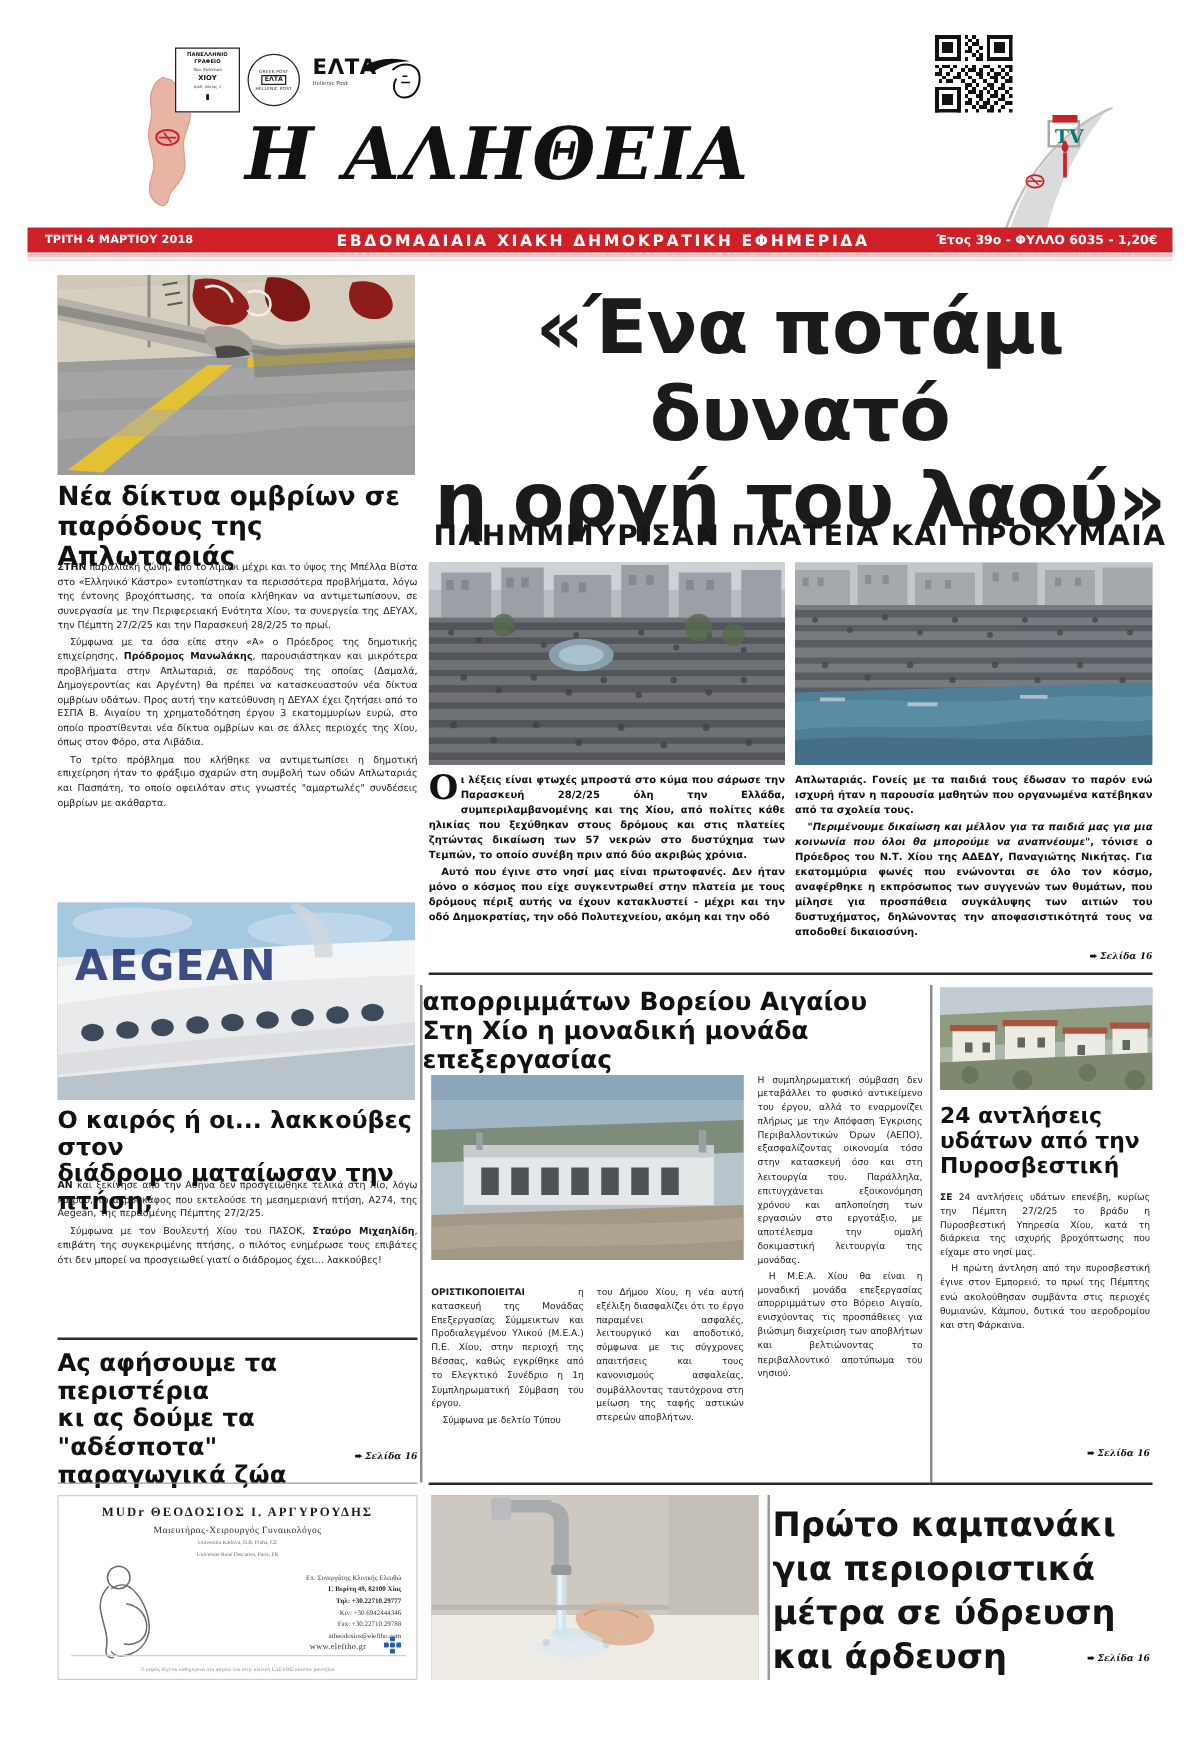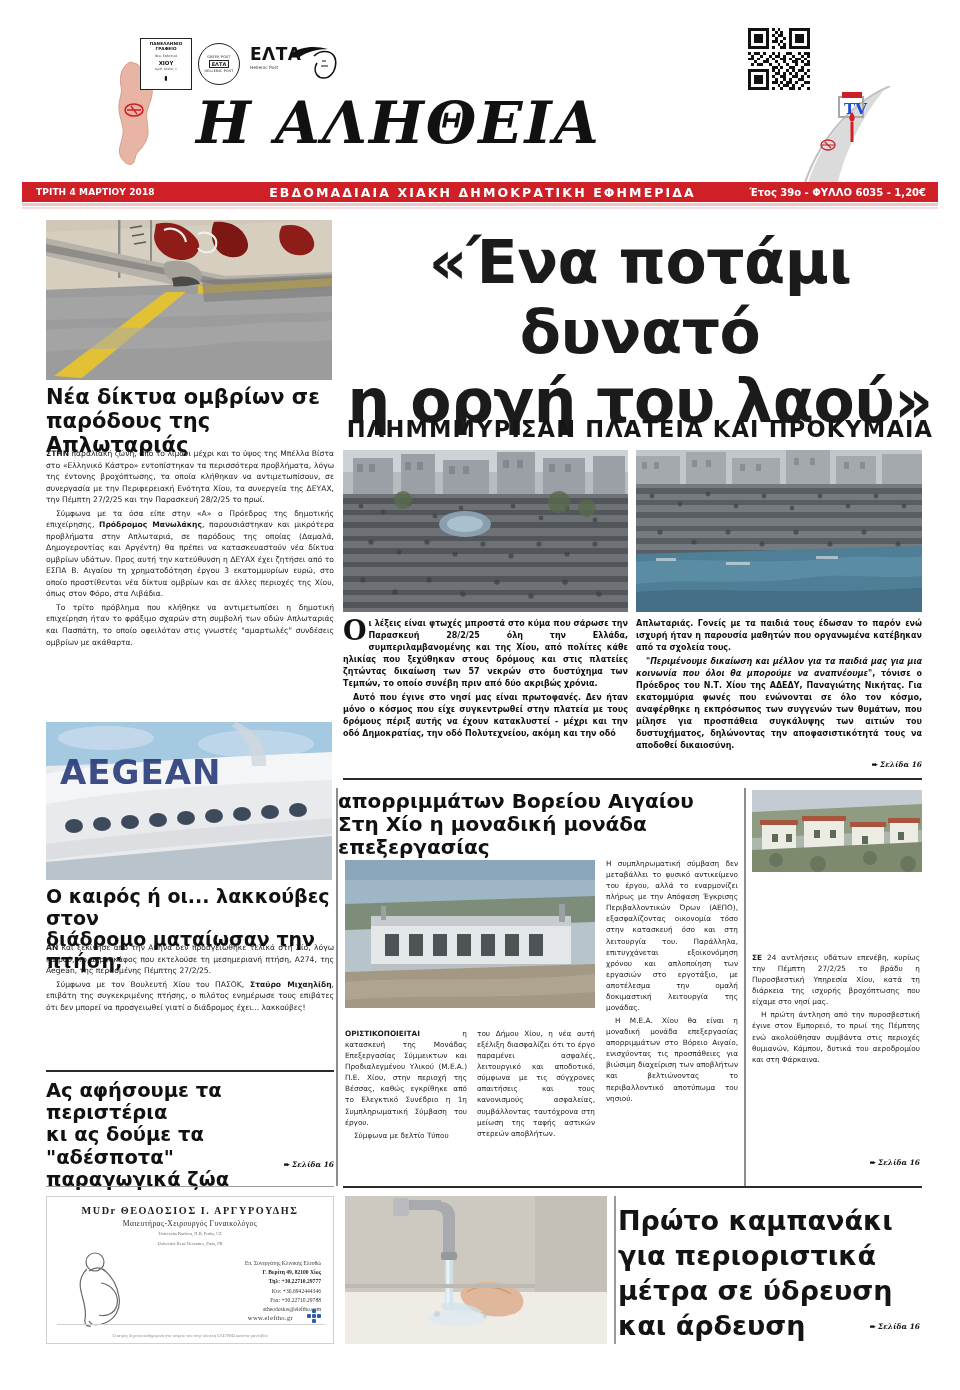--- a/index.html
+++ b/index.html
@@ -54,21 +54,21 @@
     color:#111; letter-spacing:2px; line-height:90px;
     white-space:nowrap;
   }
 
   .qr { position:absolute; left:748px; top:28px; width:62px; height:62px; }
   .qr svg { display:block; }
 
   .tv-logo { position:absolute; left:838px; top:96px; width:38px; height:38px; }
   .tv-logo .tvbox { width:26px; height:22px; border:2.4px solid #a9a9a9; position:relative;}
   .tv-logo .tvred { position:absolute; left:2px; top:-6px; width:20px; height:6px; background:#cc2028;}
-  .tv-logo .tvt { position:absolute; left:4px; top:2px; font-size:15px; font-weight:bold; color:#1d4ed8; font-family:"DejaVu Serif",serif;}
+  .tv-logo .tvt { position:absolute; left:4px; top:2px; font-size:15px; font-weight:bold; color:#0f766e; font-family:"DejaVu Serif",serif;}
 
   .swoosh { position:absolute; left:798px; top:86px; width:120px; height:110px; }
   .swoosh svg { display:block; }
 
   .emblem-red { position:absolute; width:16px; height:14px; }
   .emblem-red svg { display:block; }
 
   
   .ribbon {
     position:absolute; left:22px; top:182px; width:916px; height:20px;
@@ -738,20 +738,25 @@
       <path d="M0 60 L170 52 L170 82 L0 82 Z" fill="#7e8a6e"></path>
       <g fill="#64725a" opacity=".8">
         <circle cx="24" cy="70" r="7"></circle>
           <circle cx="66" cy="74" r="8"></circle>
           <circle cx="118" cy="68" r="7"></circle>
         <circle cx="156" cy="74" r="8"></circle>
       </g>
     </svg>
   </div>
 
+  <div class="hl" style="position:absolute; left:752px; top:884px; width:170px; font-size:17.5px;">
+    <div>24 αντλήσεις</div>
+    <div>υδάτων από την</div>
+    <div>Πυροσβεστική</div>
+  </div>
 
   <div class="narrow-body" style="position:absolute; left:752px; top:952px; width:168px;">
     <p class="noind"><b>ΣΕ</b><span> 24 αντλήσεις υδάτων επενέβη, κυρίως την Πέμπτη 27/2/25 το βράδυ η Πυροσβεστική Υπηρεσία Χίου, κατά τη διάρκεια της ισχυρής βροχόπτωσης που είχαμε στο νησί μας.</span></p>
     <p>Η πρώτη άντληση από την πυροσβεστική έγινε στον Εμπορειό, το πρωί της Πέμπτης ενώ ακολούθησαν συμβάντα στις περιοχές θυμιανών, Κάμπου, δυτικά του αεροδρομίου και στη Φάρκαινα.</p>
   </div>
 
   <div class="cont" style="position:absolute; left:790px; top:1158px; width:130px;">
     <span class="arr">➨</span><span>Σελίδα 16</span>
   </div>
 

